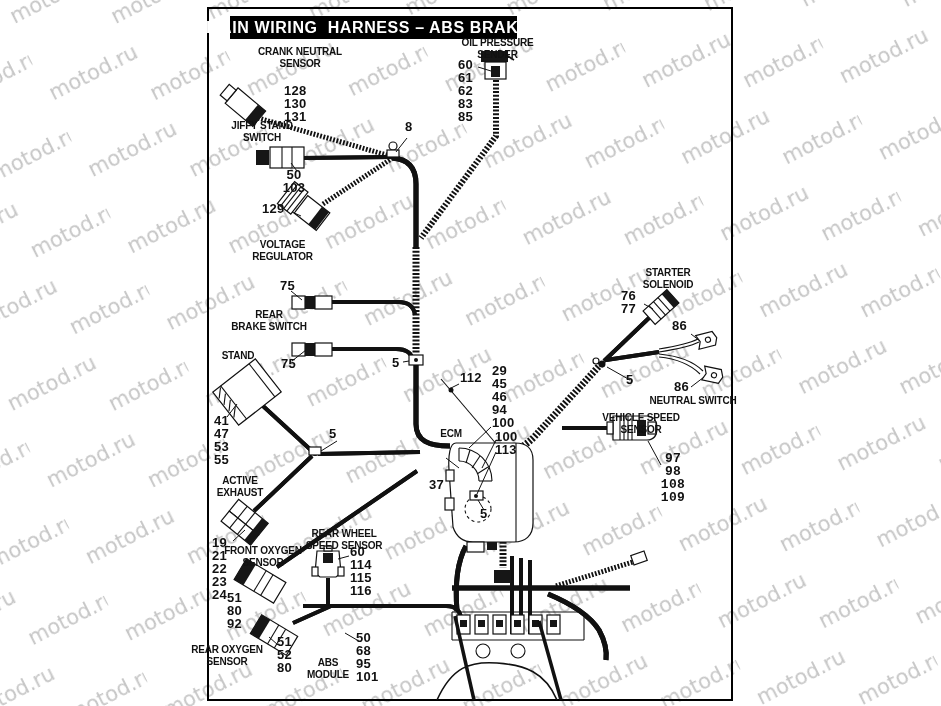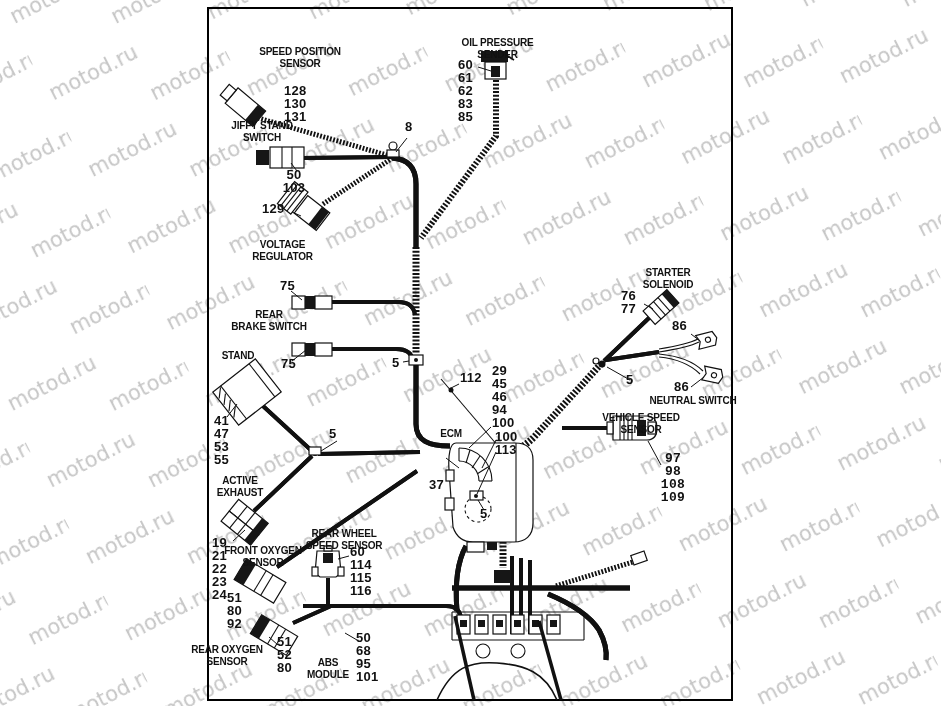--- a/index.html
+++ b/index.html
@@ -325,22 +325,23 @@
       <path class="ld" d="M691,334 L700,341"></path>
       <path class="ld" d="M630,380 L607,367"></path>
       <path class="ld" d="M691,387 L704,377"></path>
       <path class="ld" d="M661,465 L648,441"></path>
       <path class="ld" d="M349,556 L338,559"></path>
       <path class="ld" d="M357,640 L345,633"></path>
       <path class="ld" d="M278,645 L269,637"></path>
     </g>
   </svg>
 
-
-  <div class="lbl" style="left:252px;top:46px;width:96px;">SPEED POSITION
+  <div class="titlebar">MAIN WIRING  HARNESS – ABS BRAKES</div>
+
+  <div class="lbl" style="left:252px;top:46px;width:96px;">CRANK NEUTRAL
 SENSOR</div>
   <div class="lbl" style="left:455px;top:37px;width:85px;text-align:center;">OIL PRESSURE
 SENDER</div>
   <div class="lbl" style="left:222px;top:120px;width:80px;">JIFFY STAND
 SWITCH</div>
   <div class="lbl" style="left:240px;top:239px;width:85px;">VOLTAGE
 REGULATOR</div>
   <div class="lbl" style="left:230px;top:309px;width:78px;">REAR
 BRAKE SWITCH</div>
   <div class="lbl" style="left:210px;top:350px;width:56px;">STAND</div>

